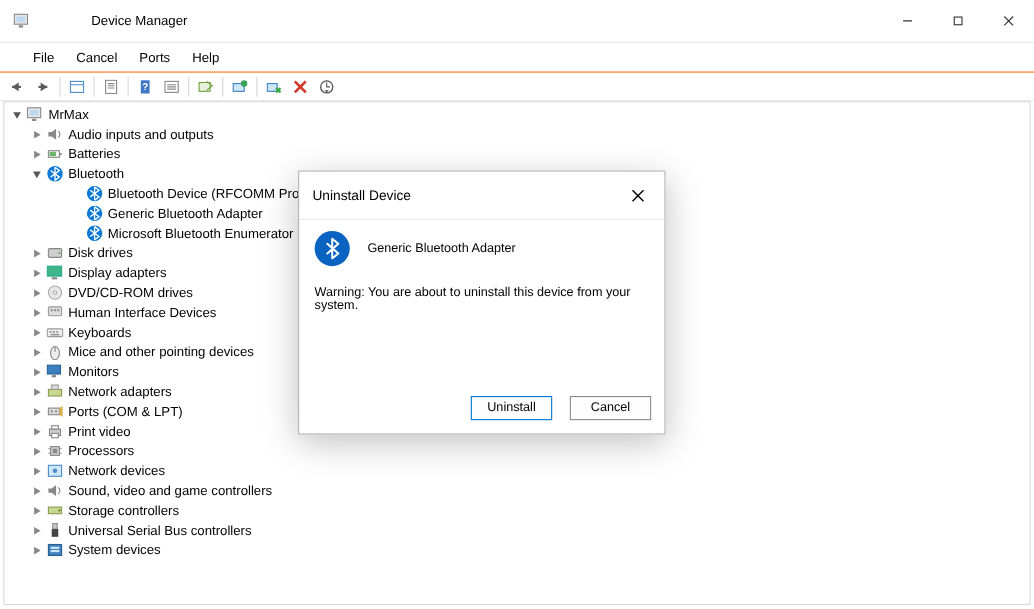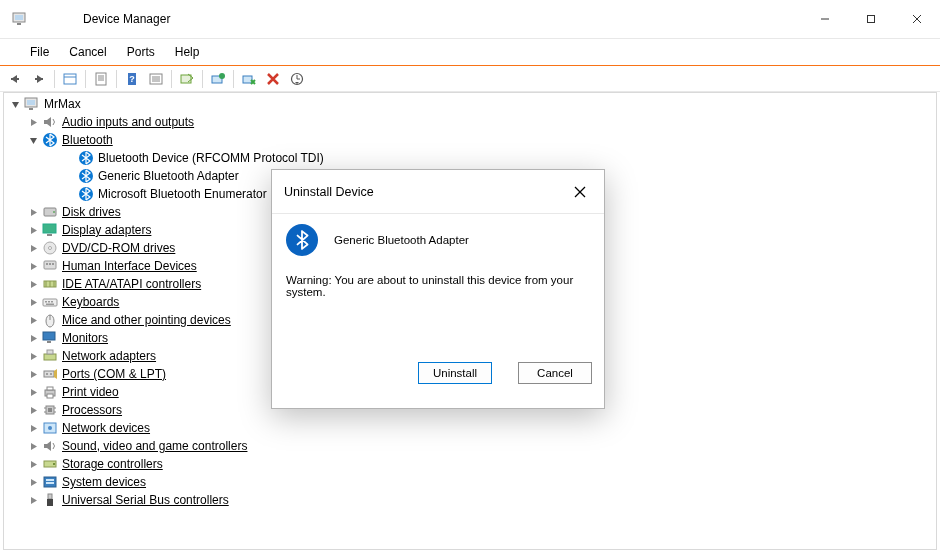--- a/index.html
+++ b/index.html
@@ -78,27 +78,27 @@
     color: #666;
     font-size: 10px;
   }
   .row .icon {
     width: 16px; height: 16px;
     margin: 0 4px 0 2px;
     display: inline-flex; align-items: center; justify-content: center;
     flex-shrink: 0;
   }
   .indent-0 { padding-left: 4px; }
-  .indent-1 { padding-left: 22px; text-decoration: underline; }
+  .indent-1 { padding-left: 22px; }
   .indent-3 { padding-left: 58px; }
 
   
   .dialog {
     position: absolute;
-    left: 271px; top: 169px;
+    left: 271px; top: 155px;
     width: 334px; height: 240px;
     background: #fff;
     border: 1px solid #b3b3b3;
     box-shadow: 0 8px 30px rgba(0,0,0,0.25);
     display: flex; flex-direction: column;
   }
   .dialog-title {
     height: 44px;
     display: flex; align-items: center;
     padding: 0 12px;
@@ -120,22 +120,22 @@
     display: flex; align-items: center; gap: 16px;
     margin-bottom: 18px;
   }
   .bt-big {
     width: 32px; height: 32px; border-radius: 50%;
     background: #0a63c0;
     display: flex; align-items: center; justify-content: center;
     flex-shrink: 0;
   }
   .dialog-footer {
-    padding: 10px 12px 24px;
-    display: flex; justify-content: flex-end; gap: 26px;
+    padding: 10px 12px 12px;
+    display: flex; justify-content: flex-end; gap: 16px;
   }
   .btn {
     min-width: 74px; height: 22px;
     border: 1px solid #8a8a8a;
     background: #fdfdfd;
     font-size: 11.5px;
     display: inline-flex; align-items: center; justify-content: center;
     padding: 0 10px;
   }
   .btn.primary { border-color: #0078d4; }
@@ -289,20 +289,35 @@
             <svg width="16" height="16">
               <path d="M2 6 L5 6 L9 3 L9 13 L5 10 L2 10 Z" fill="#888"></path>
               <path d="M11 5 Q14 8 11 11" stroke="#888" fill="none"></path>
             </svg>
           </span>
           <span>Audio inputs and outputs</span>
         </div>
         <div class="row indent-1">
           <span class="expander">
             <svg width="9" height="9" viewBox="0 0 9 9">
+              <path d="M2 1 L8 4.5 L2 8 Z" fill="#888"></path>
+            </svg>
+          </span>
+          <span class="icon">
+            <svg width="16" height="16">
+              <rect x="2" y="5" width="10" height="6" fill="none" stroke="#888"></rect>
+              <rect x="12" y="7" width="2" height="2" fill="#888"></rect>
+              <rect x="3" y="6" width="6" height="4" fill="#6db56d"></rect>
+            </svg>
+          </span>
+          <span>Batteries</span>
+        </div>
+        <div class="row indent-1">
+          <span class="expander">
+            <svg width="9" height="9" viewBox="0 0 9 9">
               <path d="M1 2 L8 2 L4.5 8 Z" fill="#555"></path>
             </svg>
           </span>
           <span class="icon">
             <svg width="16" height="16">
               <circle cx="8" cy="8" r="7" fill="#0a78d4"></circle>
               <path d="M8 2 L8 14 M8 2 L12 5 L4 11 M8 14 L12 11 L4 5" stroke="#fff" stroke-width="1.2" fill="none"></path>
             </svg>
           </span>
           <span>Bluetooth</span>
@@ -387,36 +402,20 @@
           </span>
           <span class="icon">
             <svg width="16" height="16">
               <rect x="2" y="3" width="12" height="8" rx="1" fill="#ddd" stroke="#999"></rect>
               <rect x="4" y="5" width="2" height="2" fill="#999"></rect>
               <rect x="7" y="5" width="2" height="2" fill="#999"></rect>
               <rect x="10" y="5" width="2" height="2" fill="#999"></rect>
             </svg>
           </span>
           <span>Human Interface Devices</span>
-        </div>
-        <div class="row indent-1">
-          <span class="expander">
-            <svg width="9" height="9" viewBox="0 0 9 9">
-              <path d="M2 1 L8 4.5 L2 8 Z" fill="#888"></path>
-            </svg>
-          </span>
-          <span class="icon">
-            <svg width="16" height="16">
-              <rect x="2" y="5" width="12" height="6" fill="#c8d890" stroke="#8a9a50"></rect>
-              <line x1="4" y1="5" x2="4" y2="11" stroke="#8a9a50"></line>
-              <line x1="8" y1="5" x2="8" y2="11" stroke="#8a9a50"></line>
-              <line x1="12" y1="5" x2="12" y2="11" stroke="#8a9a50"></line>
-            </svg>
-          </span>
-          <span>IDE ATA/ATAPI controllers</span>
         </div>
         <div class="row indent-1">
           <span class="expander">
             <svg width="9" height="9" viewBox="0 0 9 9">
               <path d="M2 1 L8 4.5 L2 8 Z" fill="#888"></path>
             </svg>
           </span>
           <span class="icon">
             <svg width="16" height="16">
               <rect x="1" y="5" width="14" height="7" rx="1" fill="#eee" stroke="#999"></rect>
@@ -562,40 +561,40 @@
           <span>Storage controllers</span>
         </div>
         <div class="row indent-1">
           <span class="expander">
             <svg width="9" height="9" viewBox="0 0 9 9">
               <path d="M2 1 L8 4.5 L2 8 Z" fill="#888"></path>
             </svg>
           </span>
           <span class="icon">
             <svg width="16" height="16">
+              <rect x="6" y="2" width="4" height="5" fill="#ccc" stroke="#888"></rect>
+              <rect x="5" y="7" width="6" height="7" fill="#444"></rect>
+            </svg>
+          </span>
+          <span>Universal Serial Bus controllers</span>
+        </div>
+        <div class="row indent-1">
+          <span class="expander">
+            <svg width="9" height="9" viewBox="0 0 9 9">
+              <path d="M2 1 L8 4.5 L2 8 Z" fill="#888"></path>
+            </svg>
+          </span>
+          <span class="icon">
+            <svg width="16" height="16">
               <rect x="2" y="3" width="12" height="10" fill="#3a7fbf" stroke="#2a5f8f"></rect>
               <rect x="4" y="5" width="8" height="2" fill="#cde6f9"></rect>
               <rect x="4" y="8" width="8" height="2" fill="#cde6f9"></rect>
             </svg>
           </span>
           <span>System devices</span>
-        </div>
-        <div class="row indent-1">
-          <span class="expander">
-            <svg width="9" height="9" viewBox="0 0 9 9">
-              <path d="M2 1 L8 4.5 L2 8 Z" fill="#888"></path>
-            </svg>
-          </span>
-          <span class="icon">
-            <svg width="16" height="16">
-              <rect x="6" y="2" width="4" height="5" fill="#ccc" stroke="#888"></rect>
-              <rect x="5" y="7" width="6" height="7" fill="#444"></rect>
-            </svg>
-          </span>
-          <span>Universal Serial Bus controllers</span>
         </div>
       </div>
   </div>
 </div>
 
 <div class="dialog">
   <div class="dialog-title">
     <span>Uninstall Device</span>
     <span class="spacer"></span>
     <span class="dialog-close">

